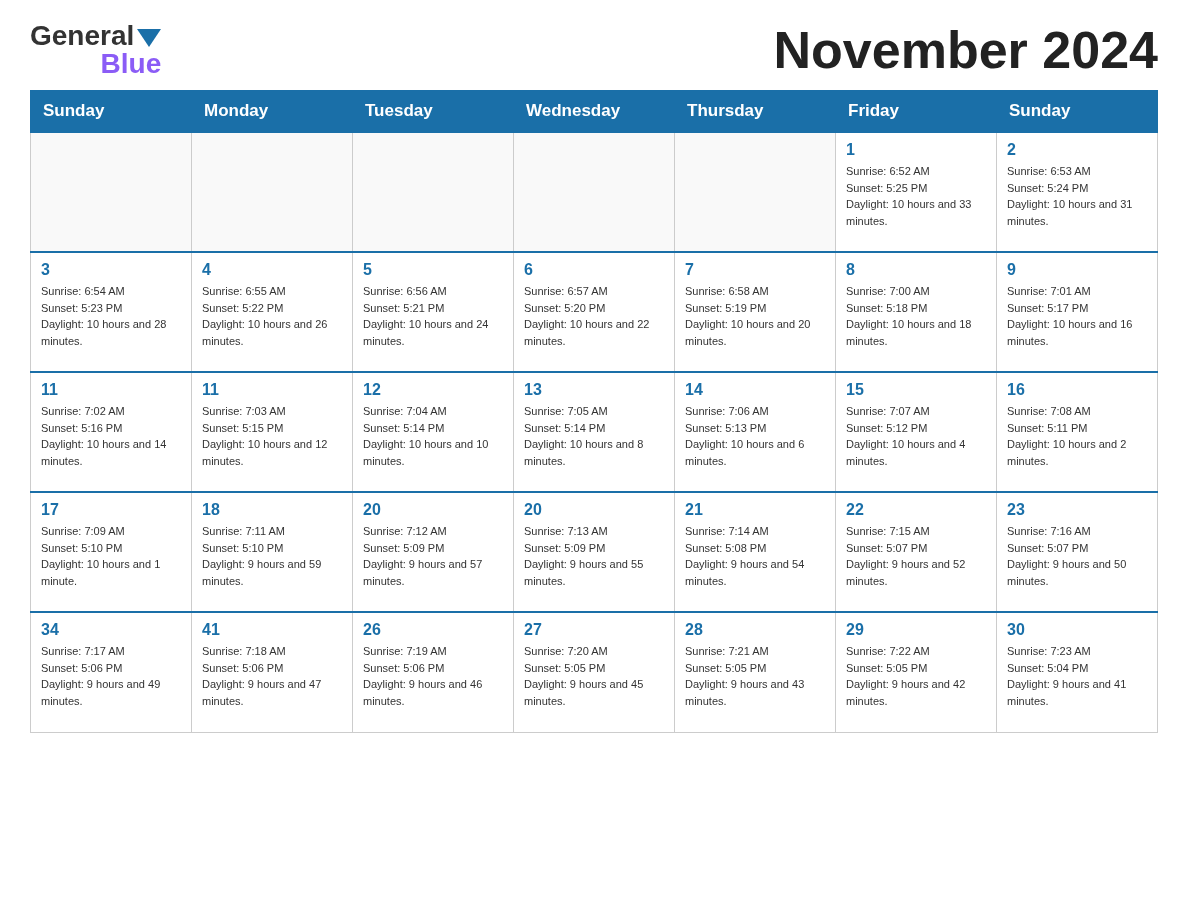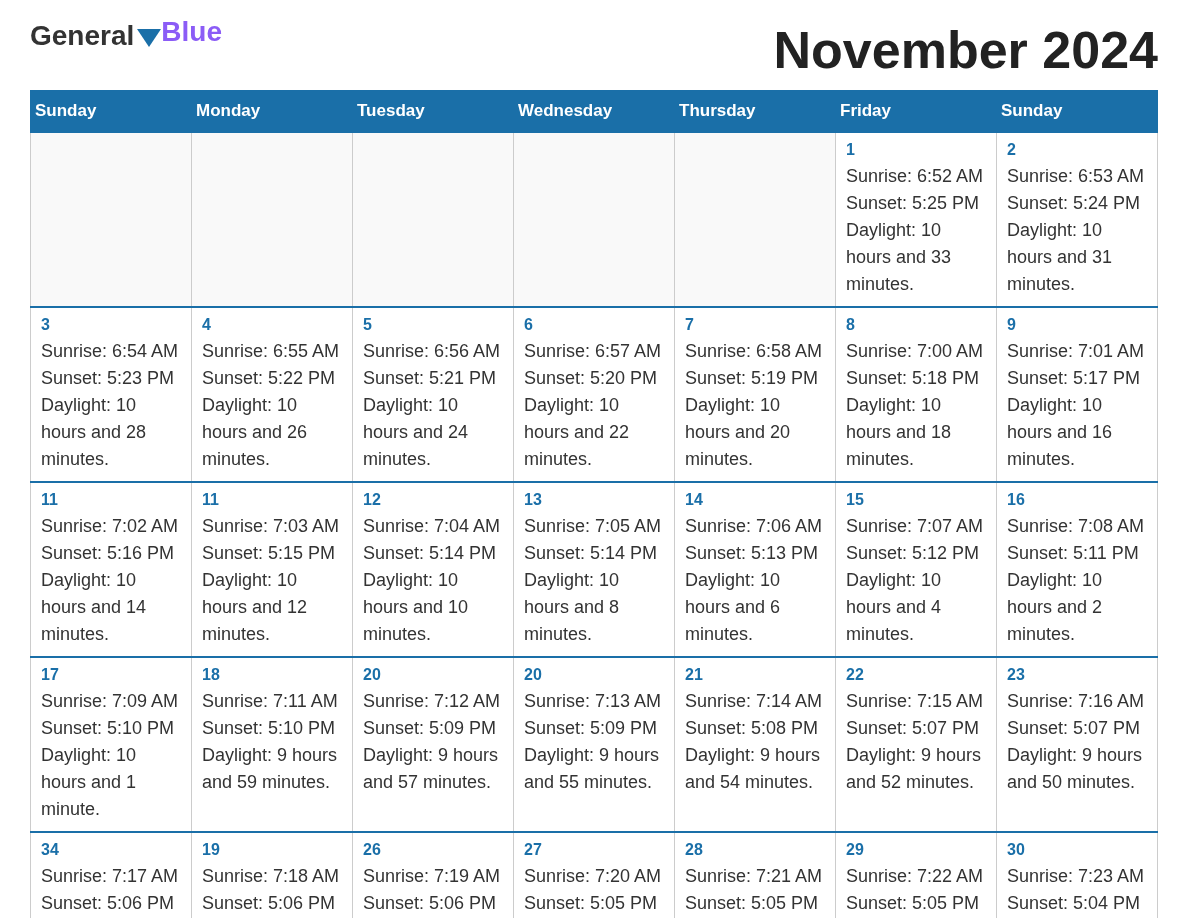--- a/index.html
+++ b/index.html
@@ -11,22 +11,22 @@
       padding: 20px 30px;
     }
     .header {
       display: flex;
       justify-content: space-between;
       align-items: flex-start;
       margin-bottom: 10px;
     }
     .logo {
       display: flex;
-      flex-direction: row;
-      align-items: flex-start;
+      flex-direction: column;
+      align-items: flex-end;
     }
     .logo-general {
       font-size: 28px;
       font-weight: bold;
       color: #333;
       display: flex;
       align-items: center;
     }
     .logo-arrow {
       width: 0;
@@ -59,21 +59,21 @@
     .calendar {
       width: 100%;
       border-collapse: collapse;
       margin-top: 10px;
     }
     .calendar thead tr th {
       background-color: #1a6fa8;
       color: #fff;
       font-size: 17px;
       font-weight: bold;
-      padding: 10px 4px;
+      padding: 10px 12px;
       text-align: left;
       border: 1px solid #1a6fa8;
     }
     .calendar tbody tr td {
       vertical-align: top;
       padding: 8px 10px;
       border: 1px solid #ccc;
       font-size: 13px;
       color: #333;
       width: calc(100% / 7);
@@ -81,21 +81,21 @@
       height: 120px;
     }
     .calendar tbody tr td .day-num {
       font-size: 16px;
       font-weight: bold;
       color: #1a6fa8;
       display: block;
       margin-bottom: 4px;
     }
     .calendar tbody tr td .day-info {
-      font-size: 18px;
+      font-size: 11px;
       color: #333;
       line-height: 1.5;
     }
     .calendar tbody tr.week-row td {
       border-top: 2px solid #1a6fa8;
     }
     .empty-cell {
       background: #f9f9f9;
     }
   </style>
@@ -232,21 +232,21 @@
           <span class="day-num">23</span>
           <div class="day-info">Sunrise: 7:16 AM<br>Sunset: 5:07 PM<br>Daylight: 9 hours and 50 minutes.</div>
         </td>
       </tr>
       <tr class="week-row">
         <td>
           <span class="day-num">34</span>
           <div class="day-info">Sunrise: 7:17 AM<br>Sunset: 5:06 PM<br>Daylight: 9 hours and 49 minutes.</div>
         </td>
         <td>
-          <span class="day-num">19</span>
+          <span class="day-num">41</span>
           <div class="day-info">Sunrise: 7:18 AM<br>Sunset: 5:06 PM<br>Daylight: 9 hours and 47 minutes.</div>
         </td>
         <td>
           <span class="day-num">26</span>
           <div class="day-info">Sunrise: 7:19 AM<br>Sunset: 5:06 PM<br>Daylight: 9 hours and 46 minutes.</div>
         </td>
         <td>
           <span class="day-num">27</span>
           <div class="day-info">Sunrise: 7:20 AM<br>Sunset: 5:05 PM<br>Daylight: 9 hours and 45 minutes.</div>
         </td>

